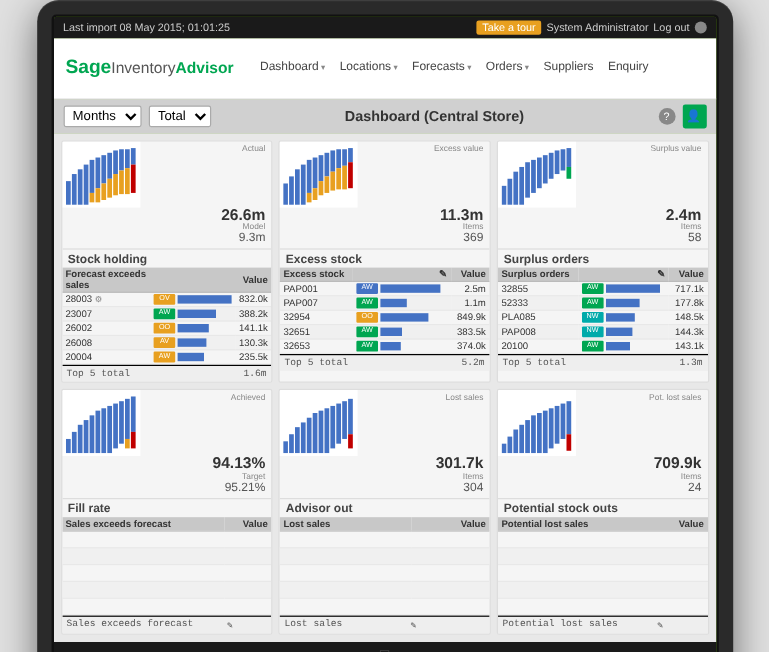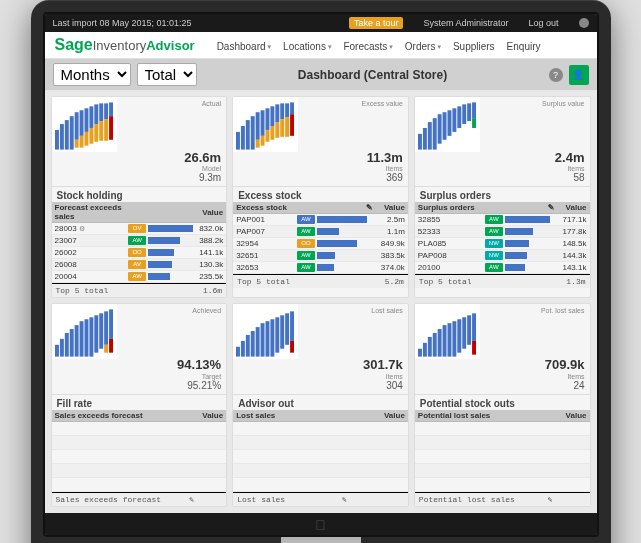--- a/index.html
+++ b/index.html
@@ -50,44 +50,44 @@
       background: #1a1a1a;
       color: #ccc;
       font-size: 9px;
       padding: 3px 8px;
       display: flex;
       justify-content: space-between;
       align-items: center;
     }
     .top-bar .top-bar-right {
       display: flex;
-      gap: 20px;
+      gap: 4px;
       align-items: center;
     }
     .top-bar .tour-link {
       background: #e8a020;
       color: #fff;
       padding: 1px 5px;
       border-radius: 2px;
       font-size: 9px;
     }
     .top-bar .settings-icon {
       width: 10px;
       height: 10px;
       background: #888;
       border-radius: 50%;
       display: inline-block;
     }
 
     
     .nav-bar {
       background: #fff;
-      padding: 4px 10px;
-      display: flex;
-      align-items: flex-end;
+      padding: 16px 10px;
+      display: flex;
+      align-items: flex-start;
       gap: 0;
       border-bottom: 1px solid #e0e0e0;
     }
     .brand {
       display: flex;
       align-items: baseline;
       margin-right: 16px;
     }
     .brand-sage {
       color: #00a651;
@@ -125,21 +125,21 @@
 
     
     .filter-bar {
       background: #d0d0d0;
       padding: 4px 8px;
       display: flex;
       align-items: center;
       gap: 6px;
     }
     .filter-select {
-      font-size: 15px;
+      font-size: 11px;
       padding: 1px 3px;
       border: 1px solid #aaa;
       background: #fff;
       border-radius: 2px;
     }
     .dashboard-title {
       flex: 1;
       text-align: center;
       font-size: 12px;
       font-weight: bold;

